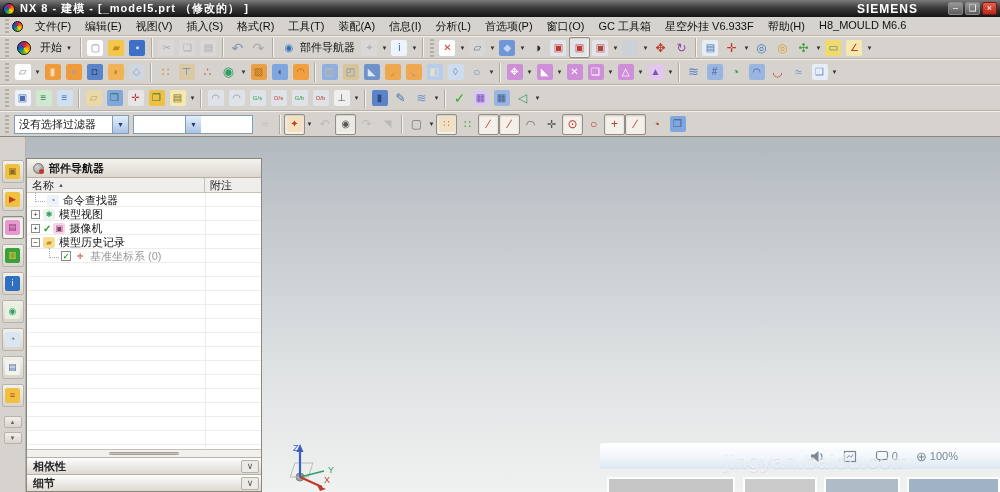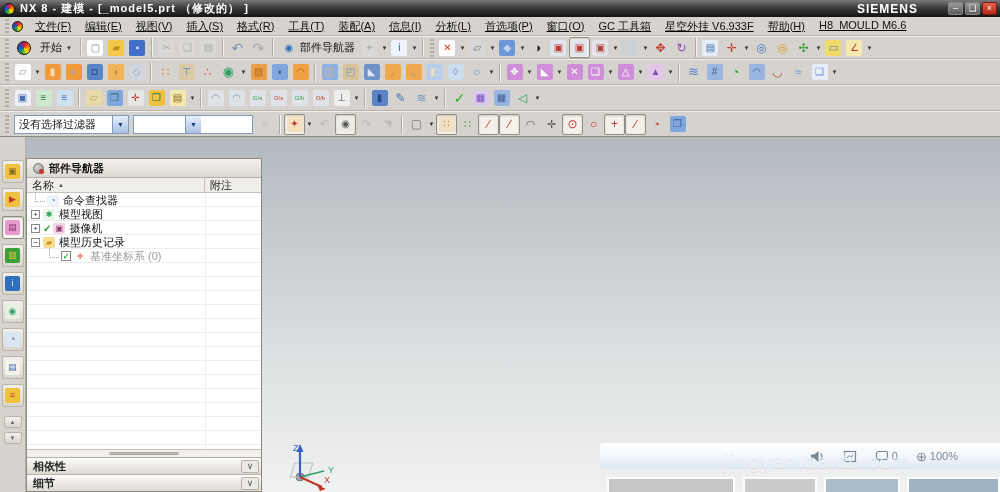--- a/index.html
+++ b/index.html
@@ -129,21 +129,21 @@
   <span class="title-text">NX 8 - 建模 - [_model5.prt （修改的） ]</span>
   <span class="brand">SIEMENS</span>
   <span class="winbtn">–</span>
   <span class="winbtn">❏</span>
   <span class="winbtn close">×</span>
 </div>
 
 <div class="menubar">
   <span class="menu-grip"></span>
   <span class="nx-swirl"></span>
-  <span id="menu-items" style="display:flex;text-decoration:underline;">
+  <span id="menu-items" style="display:flex;">
       <span class="menu-item">文件(F)</span>
       <span class="menu-item">编辑(E)</span>
       <span class="menu-item">视图(V)</span>
       <span class="menu-item">插入(S)</span>
       <span class="menu-item">格式(R)</span>
       <span class="menu-item">工具(T)</span>
       <span class="menu-item">装配(A)</span>
       <span class="menu-item">信息(I)</span>
       <span class="menu-item">分析(L)</span>
       <span class="menu-item">首选项(P)</span>

